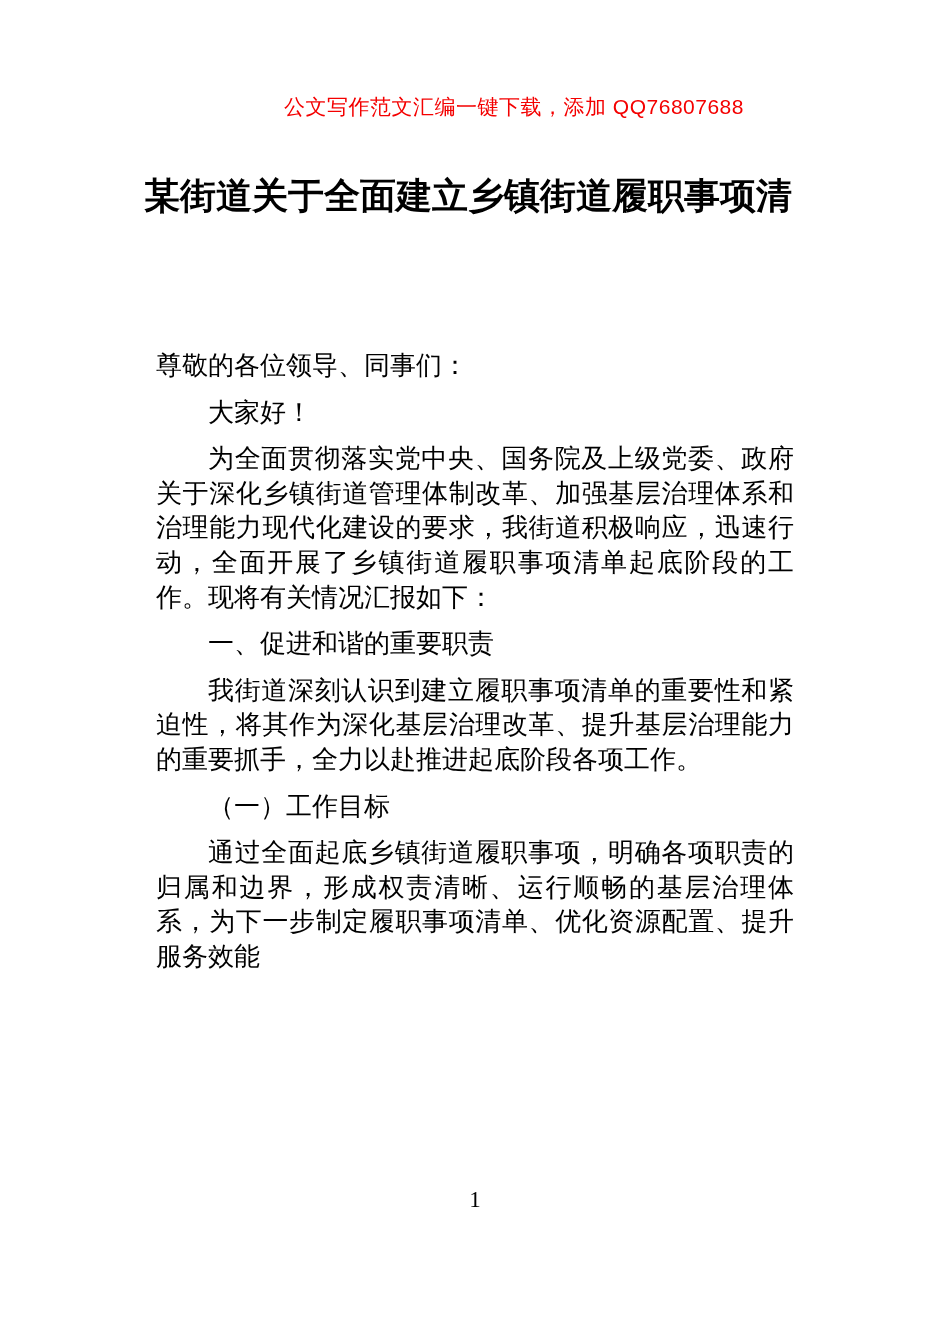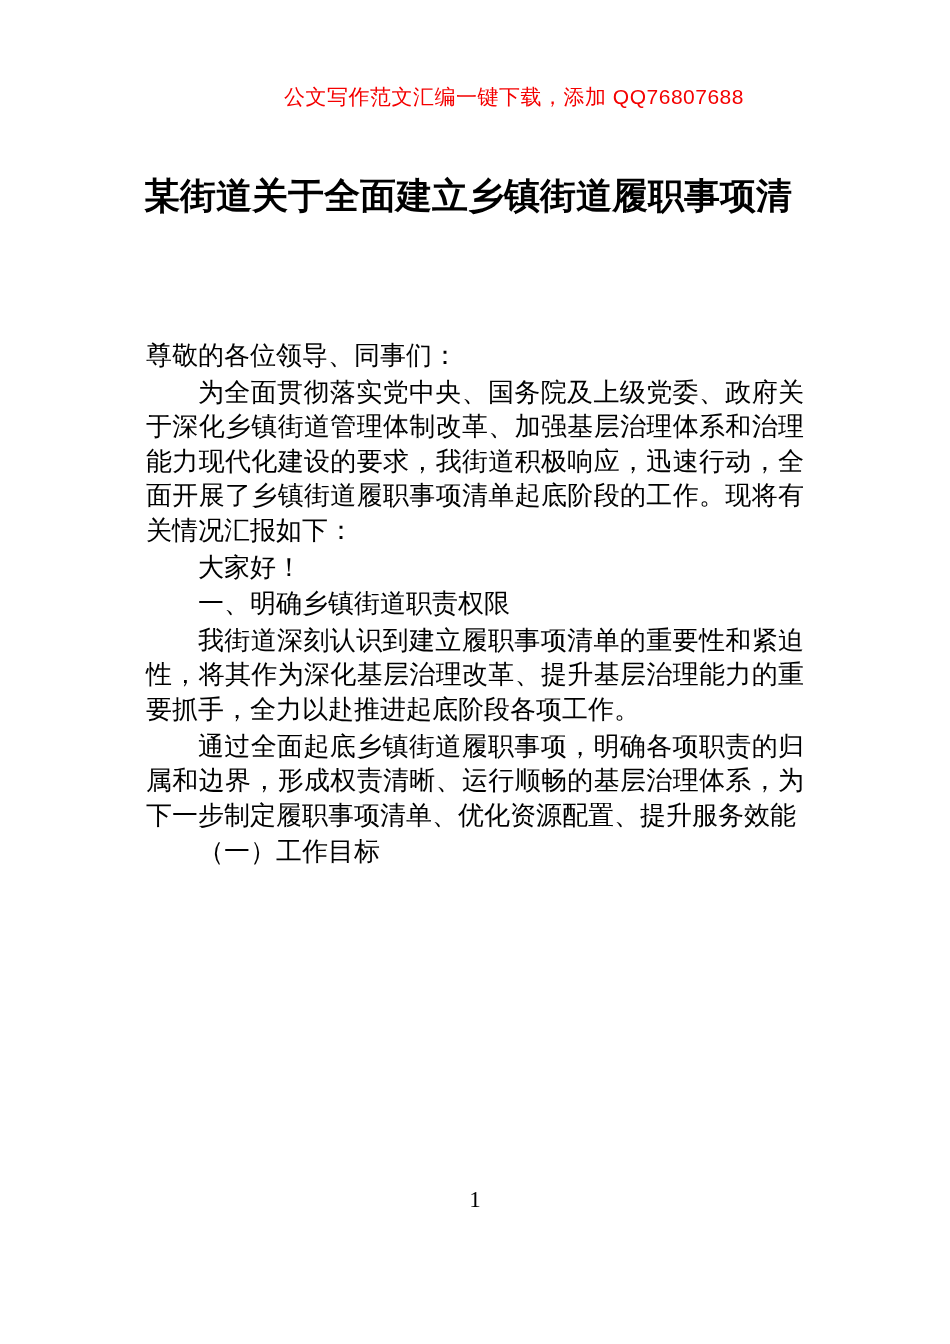--- a/index.html
+++ b/index.html
@@ -11,21 +11,21 @@
     position: relative;
     width: 950px;
     height: 1344px;
     background: #ffffff;
     font-family: "Liberation Sans", sans-serif;
     color: #000000;
     overflow: hidden;
   }
   .promo {
     position: absolute;
-    top: 84px;
+    top: 94px;
     left: 0;
     width: 100%;
     box-sizing: border-box;
     padding-left: 78px;
     text-align: center;
     font-size: 21px;
     line-height: 26px;
     color: #f40000;
     letter-spacing: 0.5px;
   }
@@ -43,21 +43,21 @@
     position: absolute;
     top: 336px;
     left: 144px;
     width: 662px;
     font-size: 26px;
     line-height: 34.6px;
     text-align: justify;
     text-justify: inter-ideograph;
   }
   .body-text p {
-    margin: 2px;
+    margin: 12px;
     padding: 0;
   }
   .body-text p.indent {
     text-indent: 2em;
   }
   .page-number {
     position: absolute;
     top: 1186px;
     left: 0;
     width: 100%;
@@ -74,23 +74,23 @@
 <div class="page">
 
   <div class="promo">公文写作范文汇编一键下载，添加 QQ76807688</div>
 
   <div class="title">
     <div>某街道关于全面建立乡镇街道履职事项清</div>
   </div>
 
   <div class="body-text">
     <p>尊敬的各位领导、同事们：</p>
+    <p class="indent">大家好！</p>
     <p class="indent">为全面贯彻落实党中央、国务院及上级党委、政府关于深化乡镇街道管理体制改革、加强基层治理体系和治理能力现代化建设的要求，我街道积极响应，迅速行动，全面开展了乡镇街道履职事项清单起底阶段的工作。现将有关情况汇报如下：</p>
-    <p class="indent">大家好！</p>
-    <p class="indent">一、明确乡镇街道职责权限</p>
+    <p class="indent">一、促进和谐的重要职责</p>
     <p class="indent">我街道深刻认识到建立履职事项清单的重要性和紧迫性，将其作为深化基层治理改革、提升基层治理能力的重要抓手，全力以赴推进起底阶段各项工作。</p>
+    <p class="indent">（一）工作目标</p>
     <p class="indent">通过全面起底乡镇街道履职事项，明确各项职责的归属和边界，形成权责清晰、运行顺畅的基层治理体系，为下一步制定履职事项清单、优化资源配置、提升服务效能</p>
-    <p class="indent">（一）工作目标</p>
   </div>
 
   <div class="page-number">1</div>
 
 </div>
 
 </body></html>

